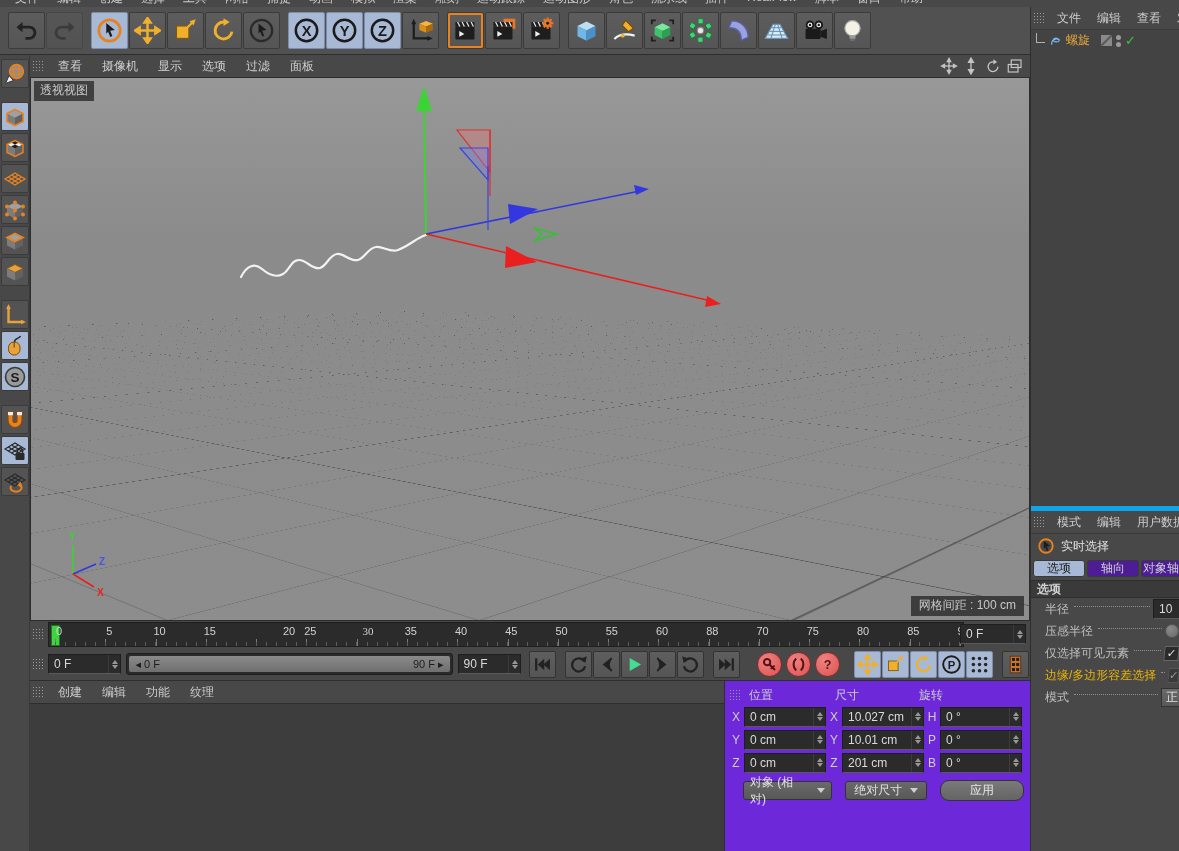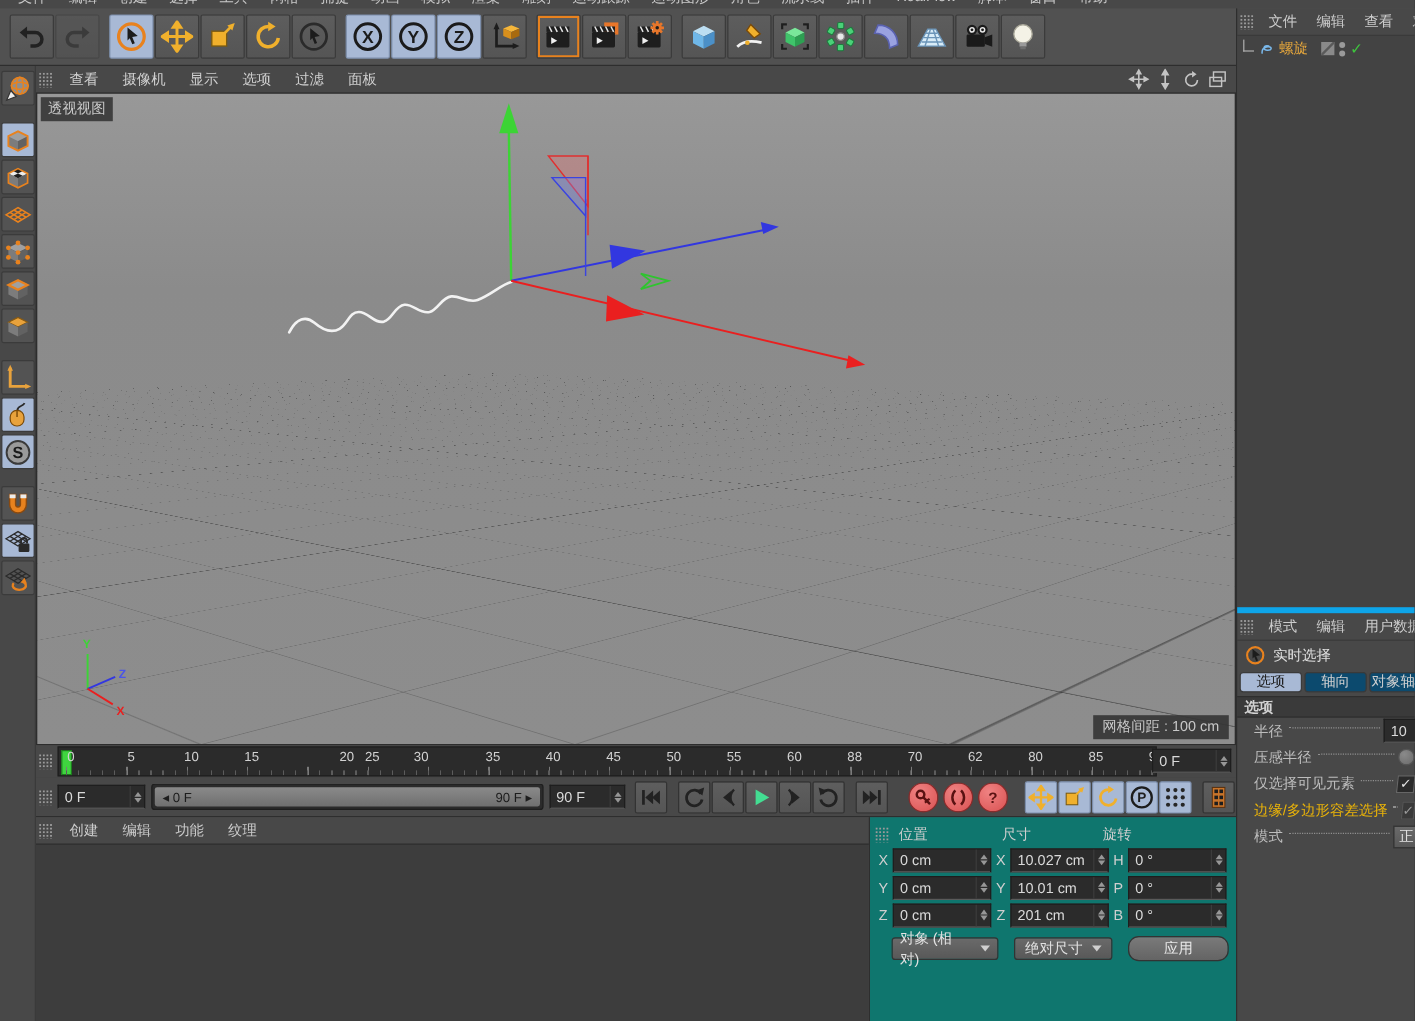--- a/index.html
+++ b/index.html
@@ -78,21 +78,21 @@
   .trbtn svg{width:21px;height:21px;}
   .trbtn.bluebg{background:#a8b9d5;border-color:#7c8eab;}
   .redbtn{width:25px;height:25px;flex:0 0 25px;border-radius:50%;background:radial-gradient(circle at 35% 30%,#ef8282,#da5252);
           border:1px solid #8a2a2a;display:flex;align-items:center;justify-content:center;box-sizing:border-box;margin-right:4px;}
   .redbtn svg{width:19px;height:19px;}
   
   #matmgr{position:absolute;left:30px;top:681px;width:695px;height:170px;background:#484848;border-right:1px solid #2e2e2e;box-sizing:border-box;}
   #matmgr .hdr{height:22px;display:flex;align-items:center;}
   #matmgr .hdr span{padding:0 10px;}
   #matmgr .body{height:147px;background:#3d3d3d;border-top:1px solid #2e2e2e;}
-  #coordmgr{position:absolute;left:725px;top:681px;width:305px;height:170px;background:#0f766e;box-sizing:border-box;padding:4px 6px 0 2px;}
+  #coordmgr{position:absolute;left:725px;top:681px;width:305px;height:170px;background:#6d28d9;box-sizing:border-box;padding:4px 6px 0 2px;}
   #coord-head{display:flex;align-items:center;height:20px;}
   #coord-head .h{color:#cfcfcf;}
   .coord-row{display:flex;align-items:center;height:23px;gap:3px;padding-left:4px;}
   .coord-row .ax{width:10px;text-align:center;color:#cfcfcf;}
   .coord-row .field{width:82px;flex:0 0 82px;}
   .coord-btns{display:flex;align-items:center;margin-top:6px;padding-left:16px;gap:13px;}
   .dropbtn{height:19px;min-width:82px;border-radius:3px;background:linear-gradient(#6a6a6a,#585858);
            border:1px solid #333;color:#e2e2e2;display:flex;align-items:center;justify-content:center;gap:8px;padding:0 6px;box-sizing:border-box;}
   .dropbtn i{width:0;height:0;border-left:4px solid transparent;border-right:4px solid transparent;border-top:5px solid #cfcfcf;}
   .pillbtn{height:19px;width:82px;border-radius:9px;background:linear-gradient(#7a7a7a,#646464);
@@ -108,21 +108,21 @@
   #om-toggles{display:flex;align-items:center;gap:4px;margin-left:8px;}
   .tg-square{width:11px;height:11px;background:#8a8a8a;position:relative;overflow:hidden;}
   .tg-square:after{content:"";position:absolute;left:-2px;top:4px;width:16px;height:2px;background:#5a5a5a;transform:rotate(-45deg);}
   .tg-dots{display:flex;flex-direction:column;gap:2px;}
   .tg-dots b{width:5px;height:5px;border-radius:50%;background:#9a9a9a;}
   .tg-check{color:#3ec43e;font-weight:bold;font-size:13px;line-height:1;}
   #am{border-top:5px solid #0ea5e9;}
   #am-title{height:24px;display:flex;align-items:center;gap:6px;padding-left:6px;color:#e0e0e0;}
   #am-title svg{width:18px;height:18px;}
   #am-tabs{display:flex;gap:2px;padding:2px 0 3px 2px;}
-  .amtab{height:17px;min-width:52px;border-radius:3px;background:#0c4a6e;border:1px solid #3a3a3a;
+  .amtab{height:17px;min-width:52px;border-radius:3px;background:#4c1d95;border:1px solid #3a3a3a;
          color:#cfcfcf;display:flex;align-items:center;justify-content:center;padding:0 8px;box-sizing:border-box;white-space:nowrap;}
   .amtab.active{background:#a8b9d5;color:#1a1a1a;}
   #am-section{height:16px;background:#3a3a3a;display:flex;align-items:center;padding-left:6px;
               font-weight:bold;color:#d2d2d2;border-top:1px solid #2e2e2e;border-bottom:1px solid #2e2e2e;}
   .am-row{display:flex;align-items:center;height:22px;padding-left:14px;position:relative;}
   .am-row .lbl{white-space:nowrap;color:#bdbdbd;}
   .am-row.disabled .lbl{color:#eab308;}
   .am-row .leader{flex:1;border-bottom:1px dotted #8f8f8f;margin:0 3px 5px 5px;min-width:4px;}
   .am-row .field{width:40px;flex:0 0 40px;margin-right:-14px;}
   .chk{width:13px;height:13px;background:#2b2b2b;border:1px solid #666;display:flex;align-items:center;justify-content:center;
@@ -604,30 +604,30 @@
     <div id="ruler-strip">
       <div id="playhead"></div>
       <div class="ticks-b"></div>
       <div class="ticks-s"></div>
     <span class="num" style="left: 10px;">0</span>
         <span class="num" style="left: 60.25px;">5</span>
         <span class="num" style="left: 110.5px;">10</span>
         <span class="num" style="left: 160.75px;">15</span>
         <span class="num" style="left: 211px; margin-left: 29px;">20</span>
         <span class="num" style="left: 261.25px;">25</span>
-        <span class="num" style="left: 302px;">30</span>
+        <span class="num" style="left: 319px; font-family: Liberation Serif, serif;">30</span>
         <span class="num" style="left: 361.75px;">35</span>
         <span class="num" style="left: 412px;">40</span>
         <span class="num" style="left: 462.25px;">45</span>
         <span class="num" style="left: 512.5px;">50</span>
         <span class="num" style="left: 562.75px;">55</span>
         <span class="num" style="left: 613px;">60</span>
         <span class="num" style="left: 663.25px;">88</span>
         <span class="num" style="left: 713.5px;">70</span>
-        <span class="num" style="left: 763.75px;">62</span>
+        <span class="num" style="left: 763.75px;">75</span>
         <span class="num" style="left: 814px;">80</span>
         <span class="num" style="left: 864.25px;">85</span>
         <span class="num" style="left: 914.5px;">90</span>
       </div>
     <div class="field" id="ruler-frame">
       <span>0 F</span>
       <span class="spin">
           <i class="up"></i>
           <i class="dn"></i>
         </span>

